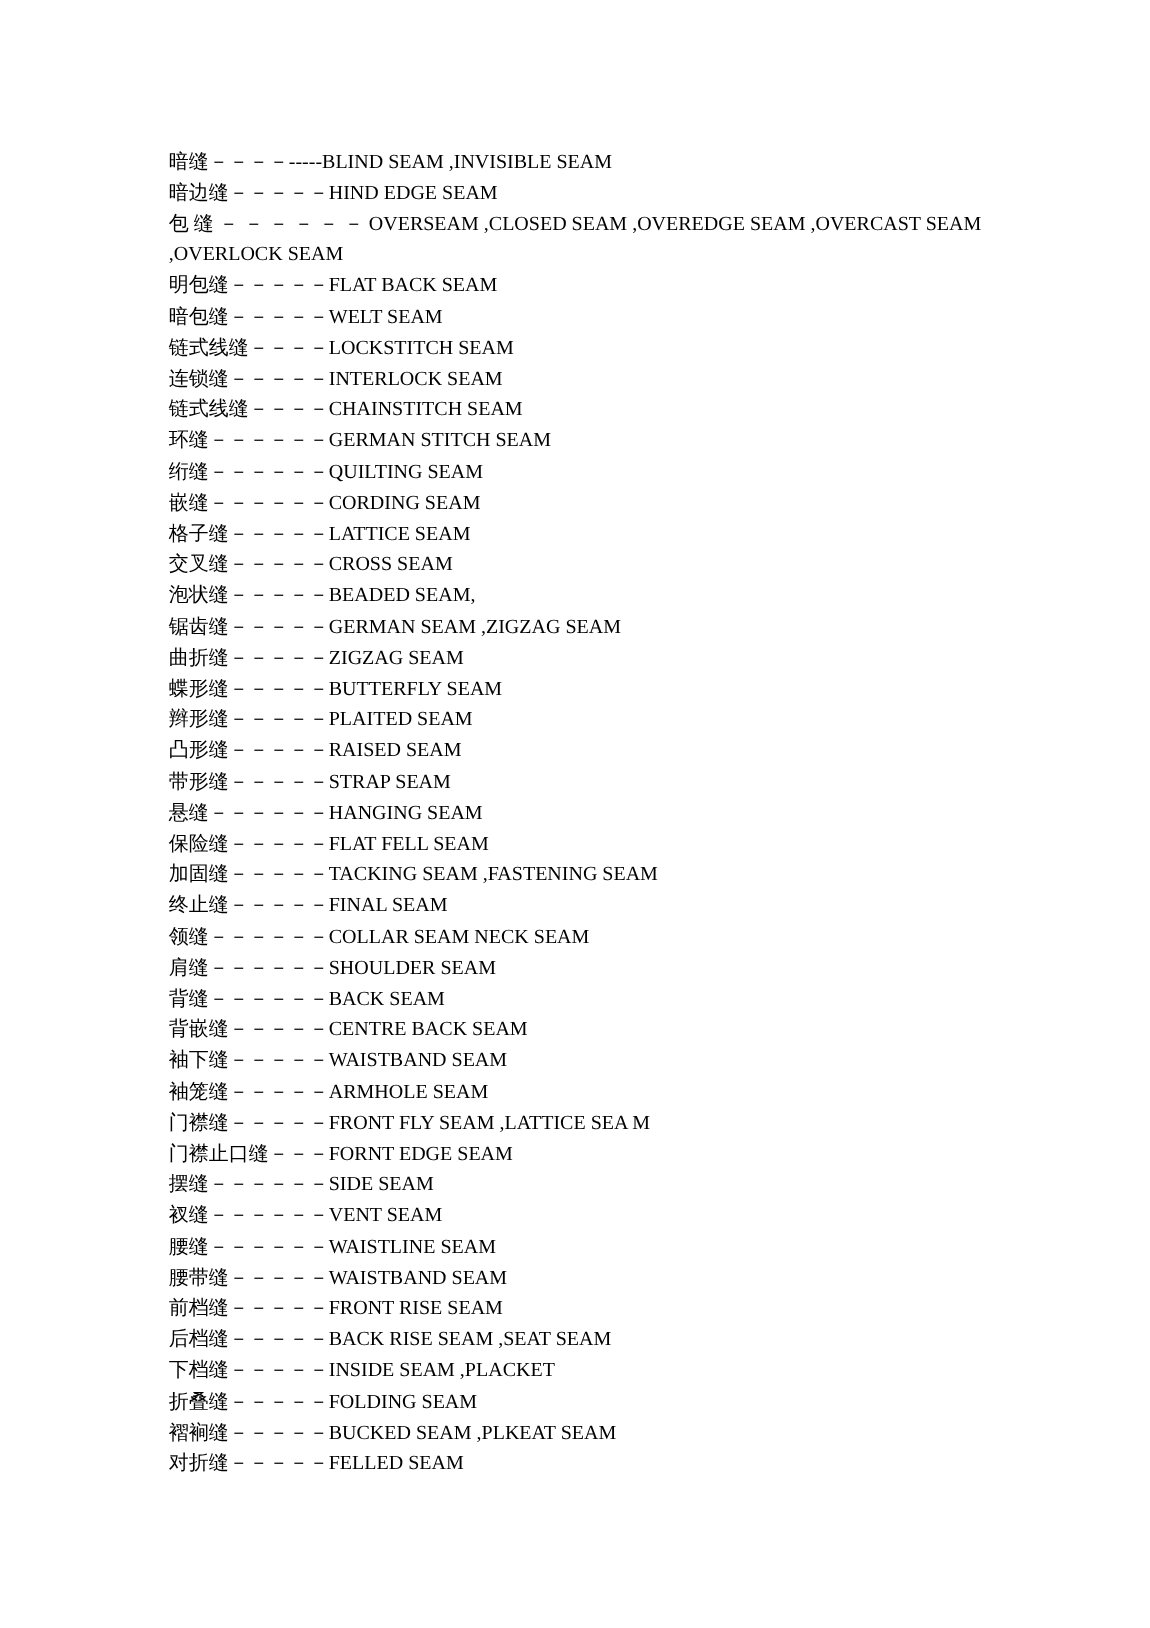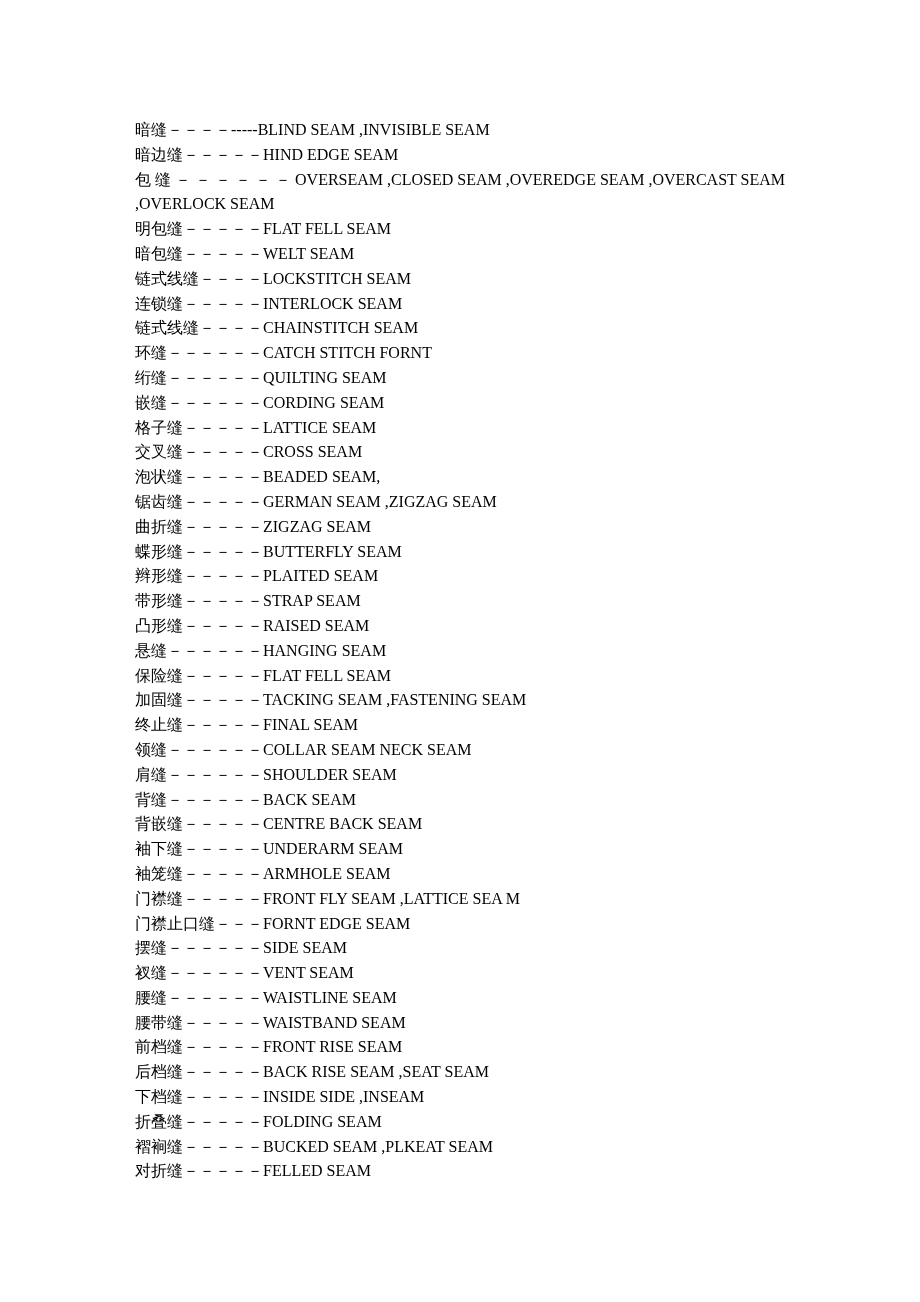--- a/index.html
+++ b/index.html
@@ -23,53 +23,53 @@
     }
   </style>
 </head>
 <body>
 
 <div class="page">
   <div id="content">
       <div class="line">暗缝－－－－-----BLIND SEAM ,INVISIBLE SEAM</div>
       <div class="line">暗边缝－－－－－HIND EDGE SEAM</div>
       <div class="line">包 缝 － － － － － － OVERSEAM ,CLOSED SEAM ,OVEREDGE SEAM ,OVERCAST SEAM ,OVERLOCK SEAM</div>
-      <div class="line">明包缝－－－－－FLAT FELL SEAM</div>
+      <div class="line">明包缝－－－－－FLAT BACK SEAM</div>
       <div class="line">暗包缝－－－－－WELT SEAM</div>
       <div class="line">链式线缝－－－－LOCKSTITCH SEAM</div>
       <div class="line">连锁缝－－－－－INTERLOCK SEAM</div>
       <div class="line">链式线缝－－－－CHAINSTITCH SEAM</div>
-      <div class="line">环缝－－－－－－CATCH STITCH FORNT</div>
+      <div class="line">环缝－－－－－－GERMAN STITCH SEAM</div>
       <div class="line">绗缝－－－－－－QUILTING SEAM</div>
       <div class="line">嵌缝－－－－－－CORDING SEAM</div>
       <div class="line">格子缝－－－－－LATTICE SEAM</div>
       <div class="line">交叉缝－－－－－CROSS SEAM</div>
       <div class="line">泡状缝－－－－－BEADED SEAM,</div>
       <div class="line">锯齿缝－－－－－GERMAN SEAM ,ZIGZAG SEAM</div>
       <div class="line">曲折缝－－－－－ZIGZAG SEAM</div>
       <div class="line">蝶形缝－－－－－BUTTERFLY SEAM</div>
       <div class="line">辫形缝－－－－－PLAITED SEAM</div>
+      <div class="line">凸形缝－－－－－RAISED SEAM</div>
       <div class="line">带形缝－－－－－STRAP SEAM</div>
-      <div class="line">凸形缝－－－－－RAISED SEAM</div>
       <div class="line">悬缝－－－－－－HANGING SEAM</div>
       <div class="line">保险缝－－－－－FLAT FELL SEAM</div>
       <div class="line">加固缝－－－－－TACKING SEAM ,FASTENING SEAM</div>
       <div class="line">终止缝－－－－－FINAL SEAM</div>
       <div class="line">领缝－－－－－－COLLAR SEAM NECK SEAM</div>
       <div class="line">肩缝－－－－－－SHOULDER SEAM</div>
       <div class="line">背缝－－－－－－BACK SEAM</div>
       <div class="line">背嵌缝－－－－－CENTRE BACK SEAM</div>
-      <div class="line">袖下缝－－－－－UNDERARM SEAM</div>
+      <div class="line">袖下缝－－－－－WAISTBAND SEAM</div>
       <div class="line">袖笼缝－－－－－ARMHOLE SEAM</div>
       <div class="line">门襟缝－－－－－FRONT FLY SEAM ,LATTICE SEA M</div>
       <div class="line">门襟止口缝－－－FORNT EDGE SEAM</div>
       <div class="line">摆缝－－－－－－SIDE SEAM</div>
       <div class="line">衩缝－－－－－－VENT SEAM</div>
       <div class="line">腰缝－－－－－－WAISTLINE SEAM</div>
       <div class="line">腰带缝－－－－－WAISTBAND SEAM</div>
       <div class="line">前档缝－－－－－FRONT RISE SEAM</div>
       <div class="line">后档缝－－－－－BACK RISE SEAM ,SEAT SEAM</div>
-      <div class="line">下档缝－－－－－INSIDE SIDE ,INSEAM</div>
+      <div class="line">下档缝－－－－－INSIDE SEAM ,PLACKET</div>
       <div class="line">折叠缝－－－－－FOLDING SEAM</div>
       <div class="line">褶裥缝－－－－－BUCKED SEAM ,PLKEAT SEAM</div>
       <div class="line">对折缝－－－－－FELLED SEAM</div>
     </div>
 </div>
 
 </body></html>

